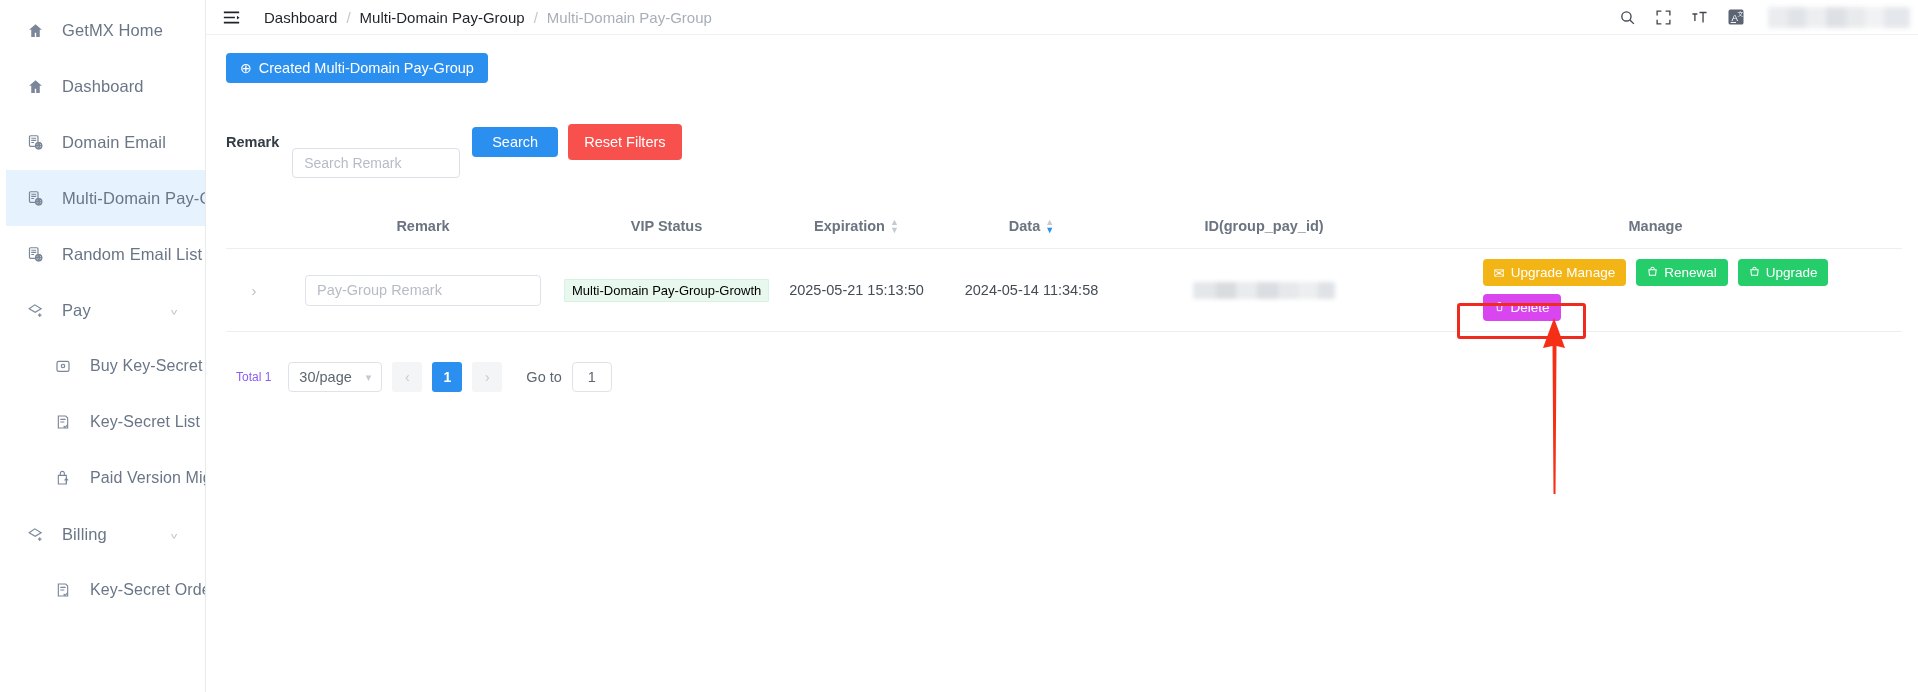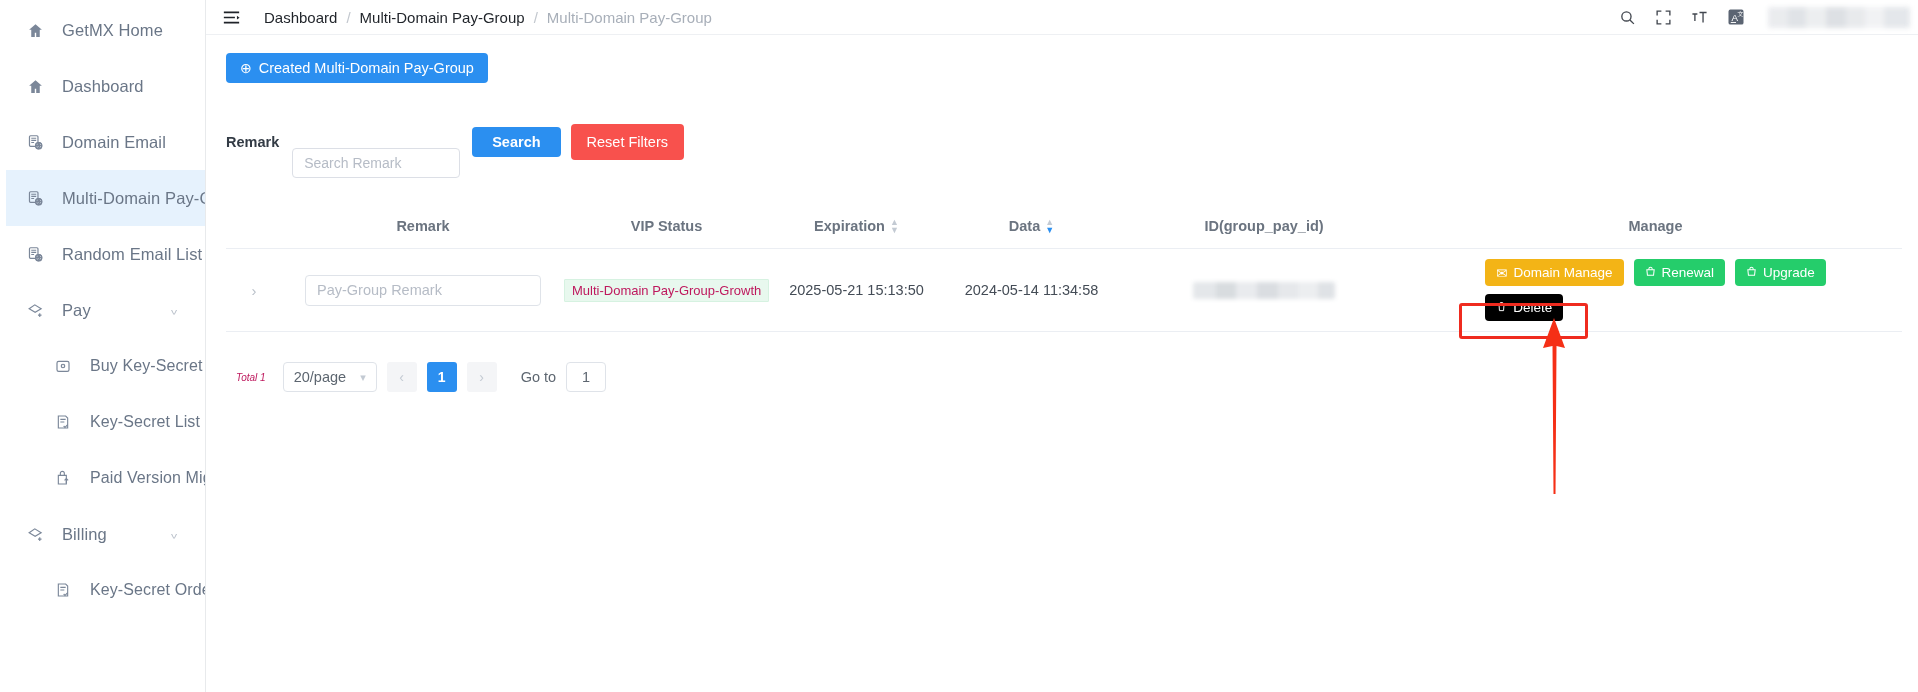--- a/index.html
+++ b/index.html
@@ -84,21 +84,21 @@
   .btn-create .plus { font-size: 14px; line-height: 1; }
 
   .filter-row { display: flex; align-items: center; margin-top: 22px; gap: 0; }
   .filter-label { font-size: 14.5px; color: #333b45; font-weight: bold; margin-right: 13px; }
   .txt-input {
     width: 168px; height: 30px; border: 1px solid #dcdfe6; border-radius: 4px;
     padding: 0 11px; font-size: 14px; color: #606266; background: #fff;
     font-family: "Liberation Sans", sans-serif; outline: none; margin-top: 43px;
   }
   .txt-input::placeholder { color: #b6bcc6; }
-  .btn-search { background: #2b8ff0; height: 30px; padding: 0 20px; font-size: 14.5px; margin-left: 12px; font-weight: bold; }
+  .btn-search { background: #2b8ff0; height: 30px; padding: 0 20px; font-size: 14.5px; margin-left: 12px; }
   .btn-reset  { background: #f8514d; height: 36px; padding: 16px 16px; font-size: 14.5px; margin-left: 10px; }
 
   
   .table-wrap { margin-top: 28px; width: 1676px; }
   table.grid { width: 100%; border-collapse: collapse; table-layout: fixed; }
   table.grid thead th {
     font-size: 14.5px; color: #6b7480; font-weight: bold;
     padding: 12px 0 14px 0; text-align: center;
     border-bottom: 1px solid #ebeef3;
     white-space: nowrap;
@@ -114,48 +114,48 @@
     height: 72px;
   }
   .expander { color: #b9c0c9; font-size: 15px; cursor: pointer; display: inline-block; }
   .row-input {
     width: 236px; height: 31px; border: 1px solid #dfe3e9; border-radius: 4px;
     padding: 0 11px; font-size: 14.5px; color: #606266; background: #fff;
     font-family: "Liberation Sans", sans-serif; outline: none;
   }
   .row-input::placeholder { color: #b6bcc6; }
   .tag {
-    display: inline-block; background: #e8f8ee; color: #be185d;
+    display: inline-block; background: #e8f8ee; color: #000000;
     border: 1px solid #d6f2e1; border-radius: 1px;
     font-size: 13px; padding: 3px 7px; white-space: nowrap;
   }
   .id-blur {
     display: inline-block; width: 142px; height: 17px; border-radius: 2px;
     background:
       linear-gradient(90deg,#e4e7ea 0 16%,#d8dcdf 16% 30%,#e9ebee 30% 45%,#dadde1 45% 60%,#e6e8eb 60% 74%,#eceef0 74% 88%,#dfe2e6 88% 100%);
     filter: blur(2.2px); vertical-align: middle;
   }
   .manage-cell { text-align: center; }
   .manage-wrap { display: inline-block; position: relative; }
   .act-row { display: flex; gap: 10px; justify-content: flex-start; }
   .act-row.second { margin-top: 8px; }
   .btn-act { height: 27px; padding: 0 11px; font-size: 13.5px; border-radius: 4px; gap: 6px; }
   .btn-orange { background: #f3b416; }
   .btn-green  { background: #25cd6b; }
-  .btn-red    { background: #000000; }
+  .btn-red    { background: #d946ef; }
   .hl-box {
     position: absolute; left: -26px; top: 44px;
     width: 129px; height: 36px;
     border: 3px solid #ef2b1f; border-radius: 3px;
     pointer-events: none;
   }
 
   
   .pager { display: flex; align-items: center; margin-top: 30px; padding-left: 10px; gap: 0; }
-  .pg-total { font-size: 10px; color: #be185d; margin-right: 17px; font-style: italic; }
+  .pg-total { font-size: 12px; color: #8b5cf6; margin-right: 17px; }
   .pg-select {
     width: 94px; height: 30px; border: 1px solid #dfe3e9; border-radius: 4px;
     display: flex; align-items: center; padding: 0 10px;
     font-size: 14.5px; color: #5d6670; cursor: pointer; background: #fff;
   }
   .pg-select .chev { margin-left: auto; color: #c3cad3; font-size: 11px; }
   .pg-btn {
     min-width: 30px; height: 30px; border-radius: 3px; background: #f4f5f7;
     display: inline-flex; align-items: center; justify-content: center;
     color: #c3cad3; font-size: 14px; cursor: pointer; margin-left: 10px;
@@ -439,21 +439,21 @@
               <td>2025-05-21 15:13:50</td>
               <td>2024-05-14 11:34:58</td>
               <td>
                 <span class="id-blur"></span>
               </td>
               <td class="manage-cell">
                 <span class="manage-wrap">
                   <span class="act-row">
                     <button class="btn btn-act btn-orange">
                       <span>✉</span>
-                      <span>Domain Manage</span>
+                      <span>Upgrade Manage</span>
                     </button>
                     <button class="btn btn-act btn-green">
                       <span>
                         <svg width="11" height="11" viewBox="0 0 24 24" fill="none" stroke="#fff" stroke-width="2.2">
                             <path d="M4 8h16l-1.3 12H5.3z"></path>
                             <path d="M8.5 8V6a3.5 3.5 0 0 1 7 0v2"></path>
                           </svg>
                       </span>
                       <span>Renewal</span>
                     </button>
@@ -481,21 +481,21 @@
                 </span>
               </td>
             </tr>
           </tbody>
         </table>
       </div>
 
       <div class="pager">
         <span class="pg-total">Total 1</span>
         <span class="pg-select">
-          <span>20/page</span>
+          <span>30/page</span>
           <span class="chev">▾</span>
         </span>
         <span class="pg-btn">‹</span>
         <span class="pg-btn page">1</span>
         <span class="pg-btn">›</span>
         <span class="pg-goto">Go to</span>
         <input class="pg-goto-input" type="text" value="1" style="">
       </div>
 
     </div>

